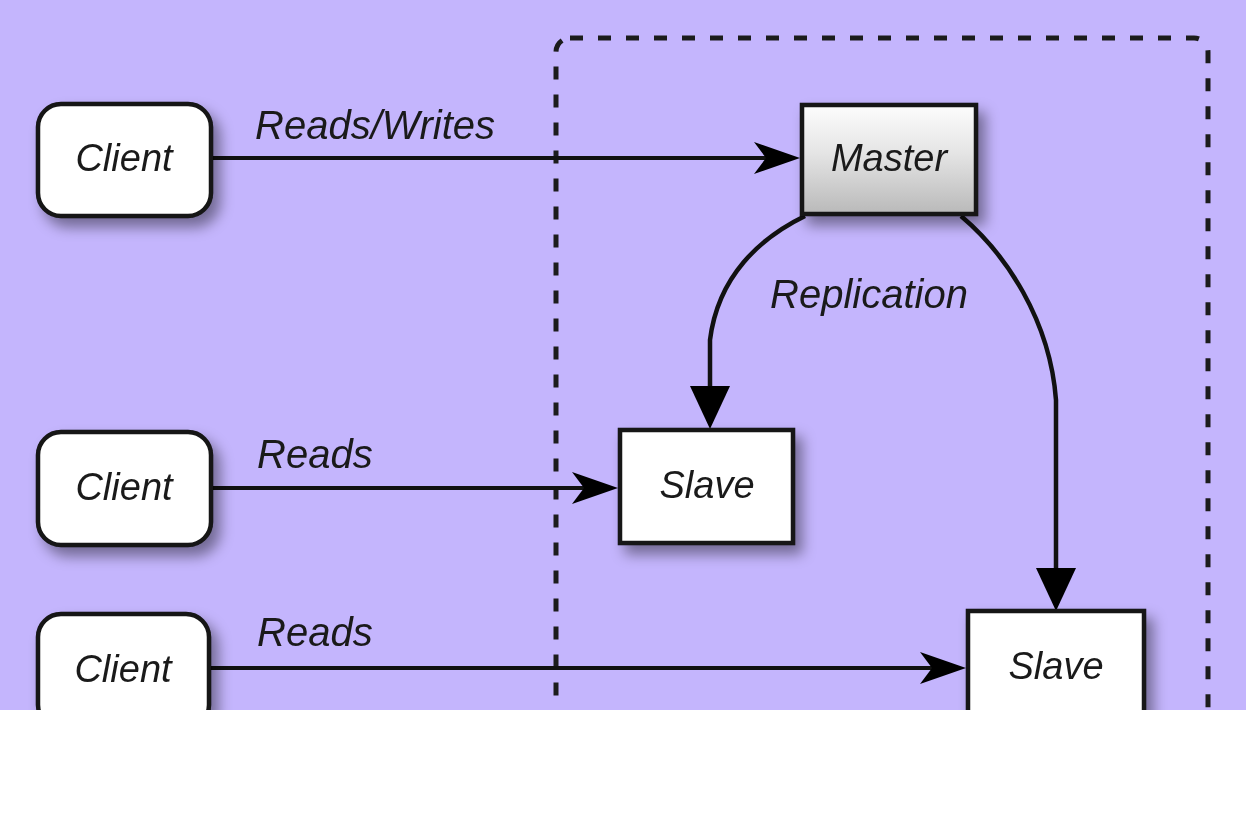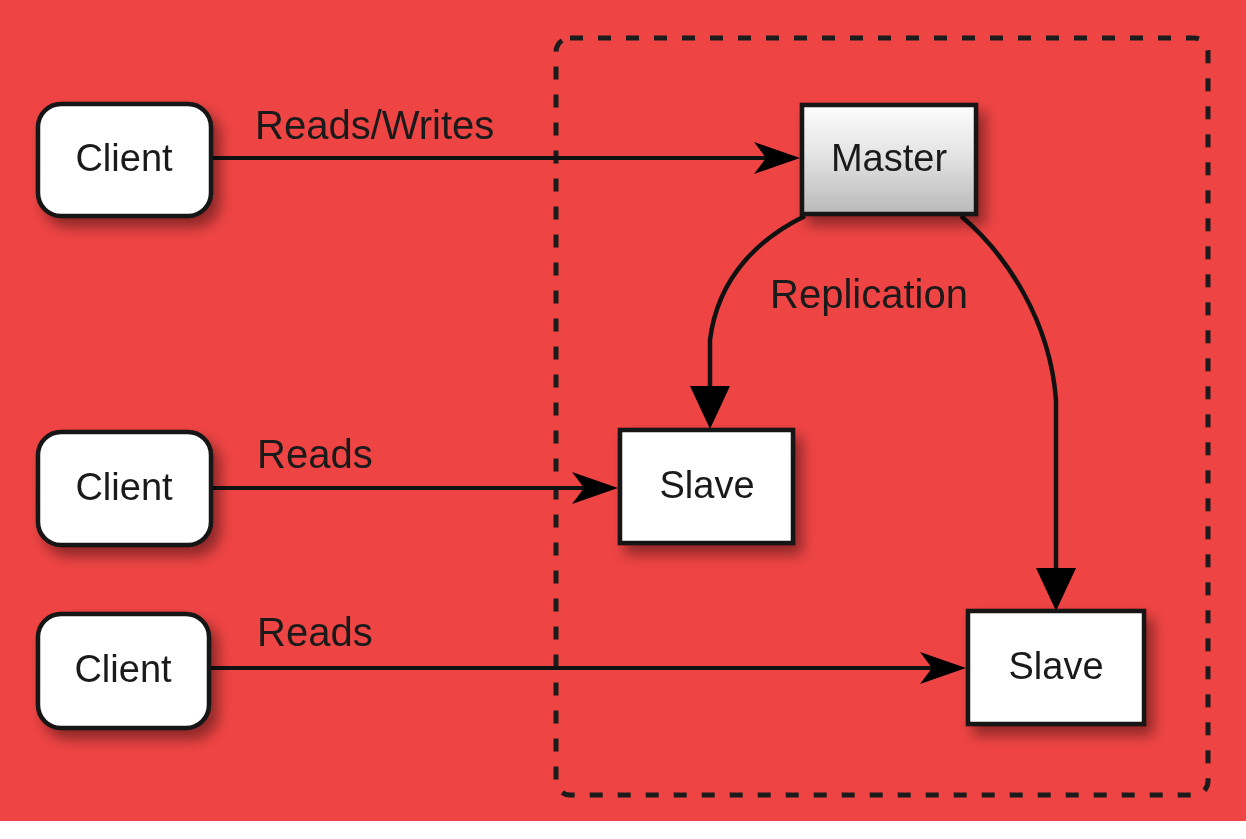--- a/index.html
+++ b/index.html
@@ -7,23 +7,24 @@
     margin: 0;
     padding: 0;
     background: #ffffff;
   }
   body {
     font-family: "Liberation Sans", sans-serif;
   }
   #diagram-root {
     position: relative;
     width: 1246px;
-    height: 821px;
-    background: #ef4444;
+    height: 710px;
+    background: #c4b5fd;
     overflow: hidden;
+    font-style: italic;
   }
   #diagram-svg {
     position: absolute;
     top: 0;
     left: 0;
     width: 1246px;
     height: 839px;
     display: block;
   }
   .node-label {

